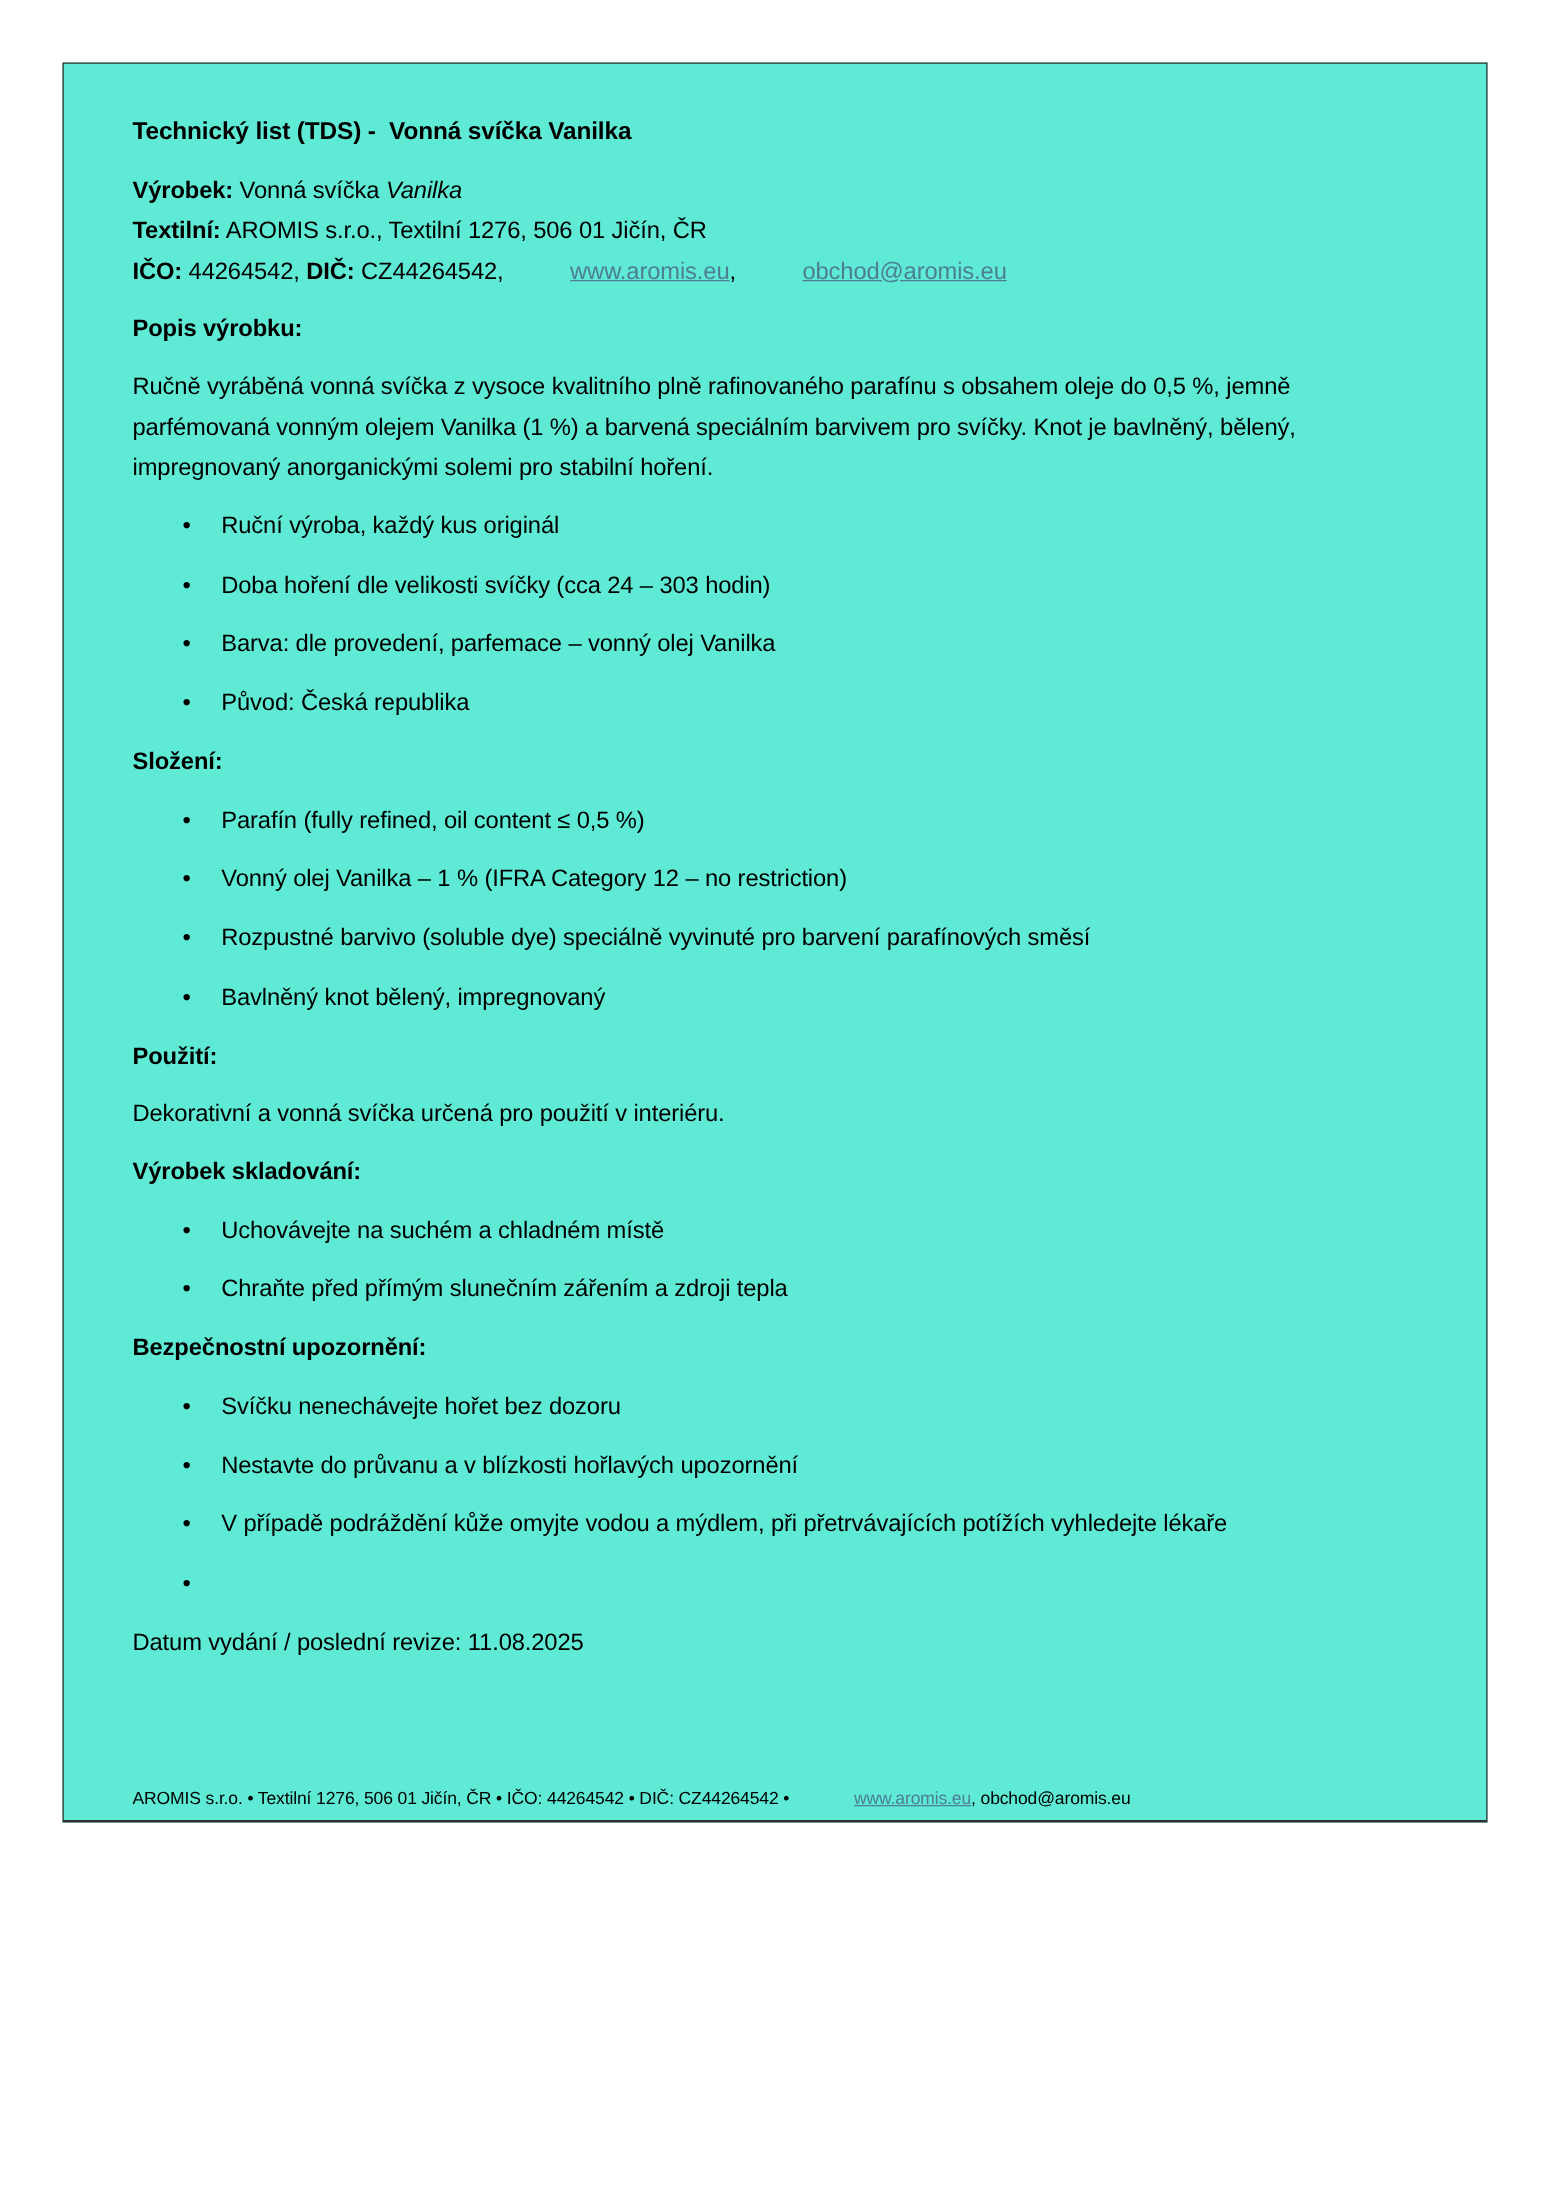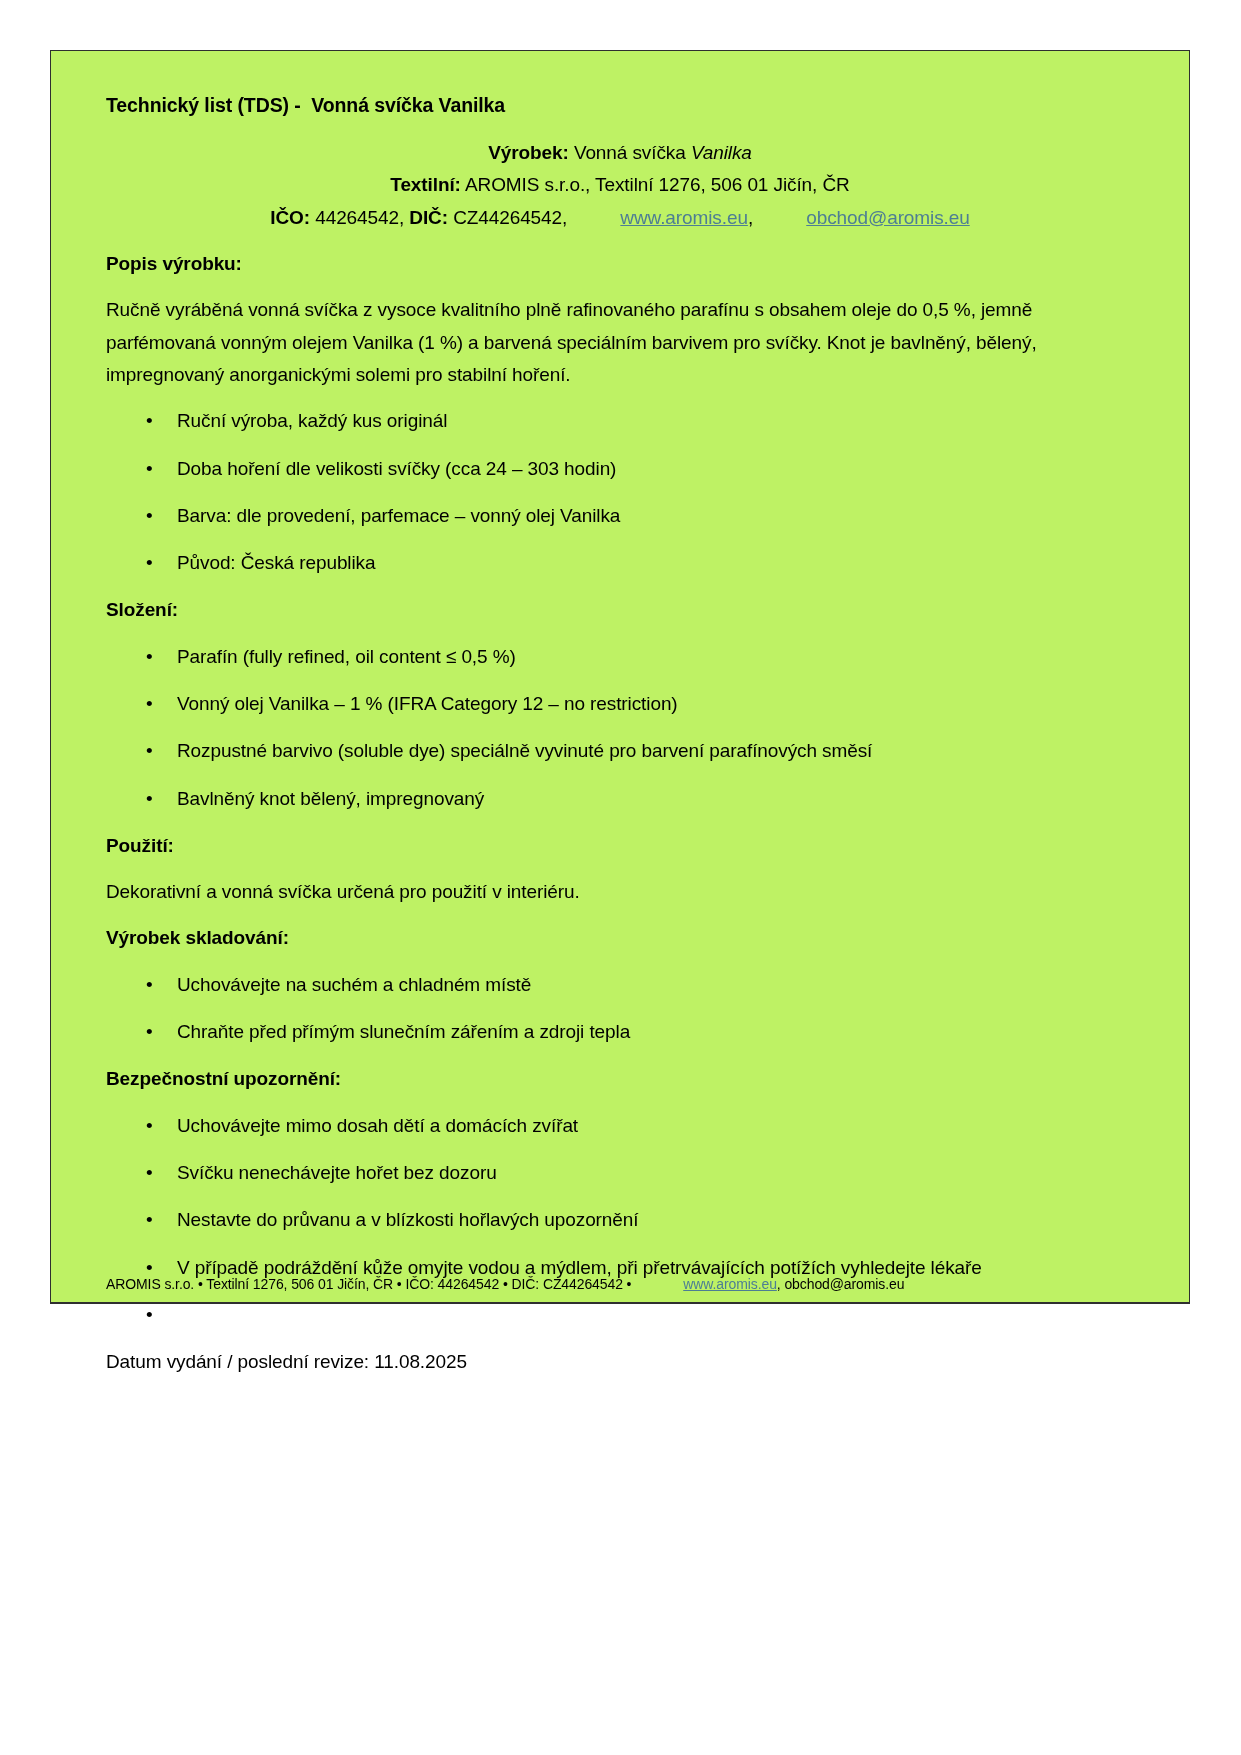--- a/index.html
+++ b/index.html
@@ -10,39 +10,39 @@
     height: 1755px;
     background: #ffffff;
     font-family: "Liberation Sans", sans-serif;
     color: #000000;
   }
   .page {
     position: absolute;
     left: 50px;
     top: 50px;
     width: 1140px;
-    height: 1254px;
-    background: #bef264;
+    height: 1408px;
+    background: #5eead4;
     border: 1px solid #2f2f2f;
     border-bottom-width: 2px;
     padding: 38px 55px 0 55px;
   }
   .doc {
     font-size: 19px;
     line-height: 1.7;
     letter-spacing: -0.1px;
   }
   .doc-title {
     font-weight: bold;
     font-size: 19.5px;
     white-space: pre-wrap;
     margin: 0 0 15px 0;
   }
   .info-block { margin: 0 0 14px 0; }
-  .info-line { margin: 0; text-align: center; }
+  .info-line { margin: 0; }
   .b { font-weight: bold; }
   .i { font-style: italic; }
   a.link {
     color: #4d7e94;
     text-decoration: underline;
     cursor: pointer;
     margin-left: 48px;
   }
   .section-heading {
     font-weight: bold;
@@ -113,21 +113,20 @@
     <p class="para">Dekorativní a vonná svíčka určená pro použití v interiéru.</p>
 
     <p class="section-heading">Výrobek skladování:</p>
     <ul class="bullets">
         <li>Uchovávejte na suchém a chladném místě</li>
         <li>Chraňte před přímým slunečním zářením a zdroji tepla</li>
       </ul>
 
     <p class="section-heading">Bezpečnostní upozornění:</p>
     <ul class="bullets">
-        <li>Uchovávejte mimo dosah dětí a domácích zvířat</li>
         <li>Svíčku nenechávejte hořet bez dozoru</li>
         <li>Nestavte do průvanu a v blízkosti hořlavých upozornění</li>
         <li>V případě podráždění kůže omyjte vodou a mýdlem, při přetrvávajících potížích vyhledejte lékaře</li>
         <li></li>
       </ul>
 
     <p class="date-line">Datum vydání / poslední revize: 11.08.2025</p>
 
   </div>
 

